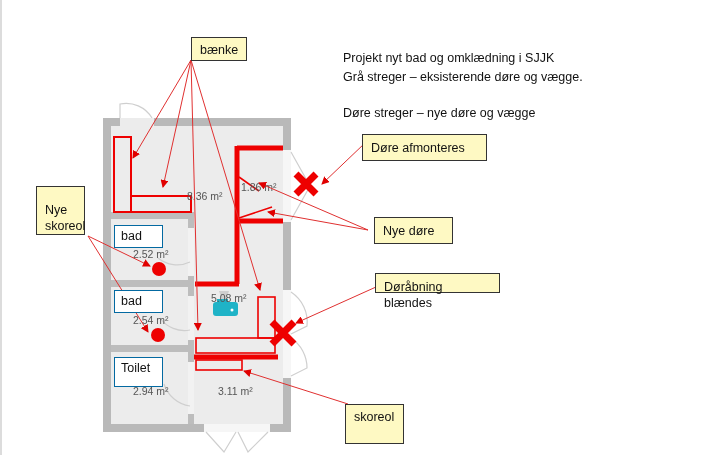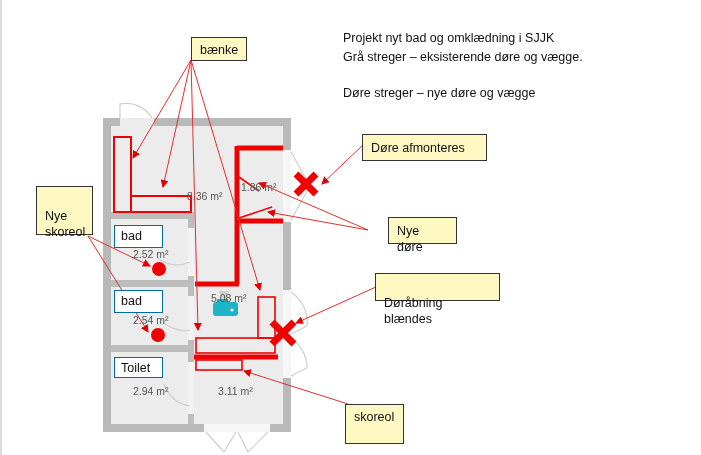--- a/index.html
+++ b/index.html
@@ -1,18 +1,18 @@
 <!DOCTYPE html>
 <html><head>
 <meta charset="utf-8">
 <style>
   html, body { margin: 0; padding: 0; background: #ffffff; }
   body { width: 701px; height: 455px; position: relative; overflow: hidden; font-family: "Liberation Sans", "DejaVu Sans", sans-serif; }
   .leftbar { position: absolute; left: 0; top: 0; width: 2px; height: 455px; background: #dcdcdc; }
-  .title-line { position: absolute; left: 343px; font-size: 12.5px; color: #111; white-space: nowrap; }
+  .title-line { position: absolute; left: 343px; font-size: 12.5px; color: #111; white-space: nowrap; margin-top: 20px; }
   .callout { position: absolute; background: #fef9c3; border: 1px solid #333; font-size: 12.5px; color: #111; box-sizing: border-box; padding: 4px 8px; line-height: 16px; }
   svg#plan { position: absolute; left: 0; top: 0; }
   .area { font-size: 10.5px; fill: #555; font-family: "Liberation Sans", "DejaVu Sans", sans-serif; }
   .roomlabel { position: absolute; background: #fff; border: 1px solid #0369a1; font-size: 12.5px; color: #111; box-sizing: border-box; padding: 3px 6px; }
 </style>
 </head>
 <body>
 
 <div class="leftbar"></div>
 
@@ -113,25 +113,25 @@
     <line x1="348" y1="404" x2="244" y2="371" marker-end="url(#arr)"></line>
   </g>
 </svg>
 
 <div class="title-line" style="top:31px;">Projekt nyt bad og omklædning i SJJK</div>
 <div class="title-line" style="top:50px;">Grå streger – eksisterende døre og vægge.</div>
 <div class="title-line" style="top:86px;">Døre streger – nye døre og vægge</div>
 
 <div class="callout" style="left:191px; top:37px; width:56px; height:24px;">bænke</div>
 
-<div class="callout" style="left:36px; top:186px; width:57px; height:49px; padding-top:21px;">
+<div class="callout" style="left:36px; top:186px; width:49px; height:49px; padding-top:15px;">
   <div>Nye</div>
   <div>skoreol</div>
 </div>
 
 <div class="callout" style="left:362px; top:117px; width:125px; height:27px; padding-top:5px;margin-top:17px;">Døre afmonteres</div>
-<div class="callout" style="left:388px; top:217px; width:69px; height:27px; padding-top:5px;">Nye døre</div>
-<div class="callout" style="left:375px; top:273px; width:125px; height:28px; padding-top:21px;">Døråbning blændes</div>
+<div class="callout" style="left:374px; top:217px; width:79px; height:27px; padding-top:5px;">Nye døre</div>
+<div class="callout" style="left:375px; top:273px; width:125px; height:20px; padding-top:5px;">Døråbning blændes</div>
 <div class="callout" style="left:345px; top:404px; width:59px; height:40px;">skoreol</div>
 
 <div class="roomlabel" style="left:114px; top:225px; width:49px; height:23px;">bad</div>
 <div class="roomlabel" style="left:114px; top:290px; width:49px; height:23px;">bad</div>
-<div class="roomlabel" style="left:114px; top:357px; width:49px; height:21px;">Toilet</div>
+<div class="roomlabel" style="left:114px; top:357px; width:49px; height:30px;">Toilet</div>
 
 </body></html>

